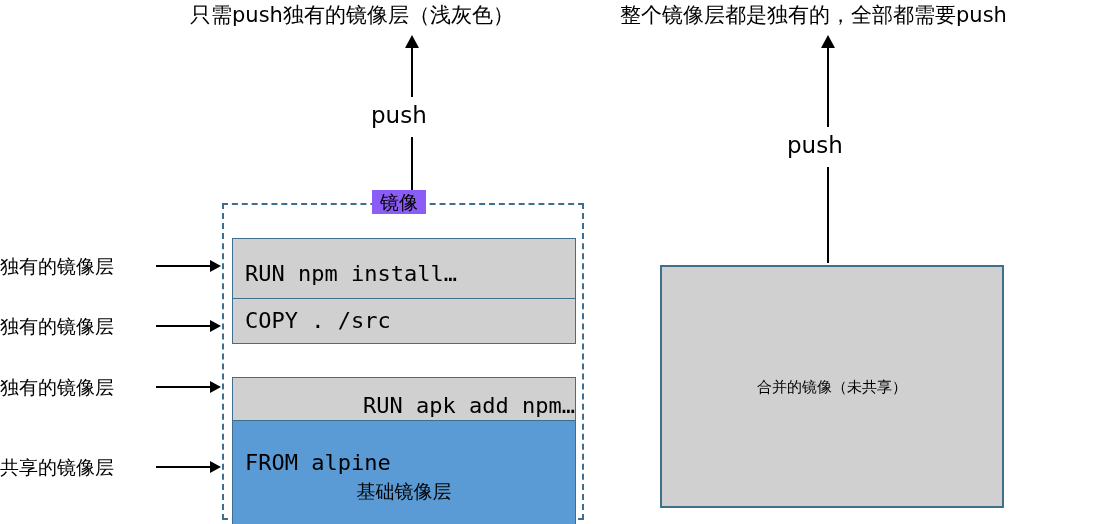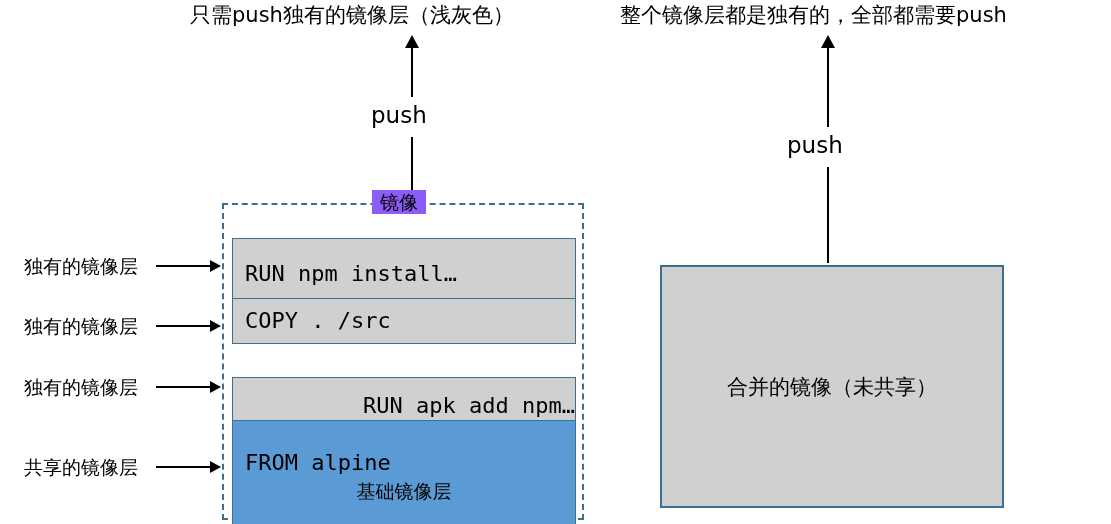--- a/index.html
+++ b/index.html
@@ -113,21 +113,20 @@
   #layer-2 { top: 377px; height: 57px; text-align: right; }
   #layer-3 { top: 420px; height: 112px; }
 
   
   .side-label {
     font-size: 19px;
     line-height: 24px;
     white-space: nowrap;
     color: #000;
     text-align: center;
-    padding-left: 24px;
   }
   .side-arrow-line {
     background: #000;
     height: 2px;
   }
   .side-arrow-head {
     width: 0; height: 0;
     border-top: 6px solid transparent;
     border-bottom: 6px solid transparent;
     border-left: 11px solid #000;
@@ -155,21 +154,21 @@
     width: 344px;
     height: 243px;
     box-sizing: border-box;
     background: #d0d0d0;
     border: 2px solid #3f6f8f;
     display: flex;
     align-items: center;
     justify-content: center;
   }
   #merged-box-label {
-    font-size: 21px;
+    font-size: 15px;
     line-height: 26px;
     color: #000;
     white-space: nowrap;
   }
 </style>
 </head>
 <body>
 
 <div id="canvas">
 

